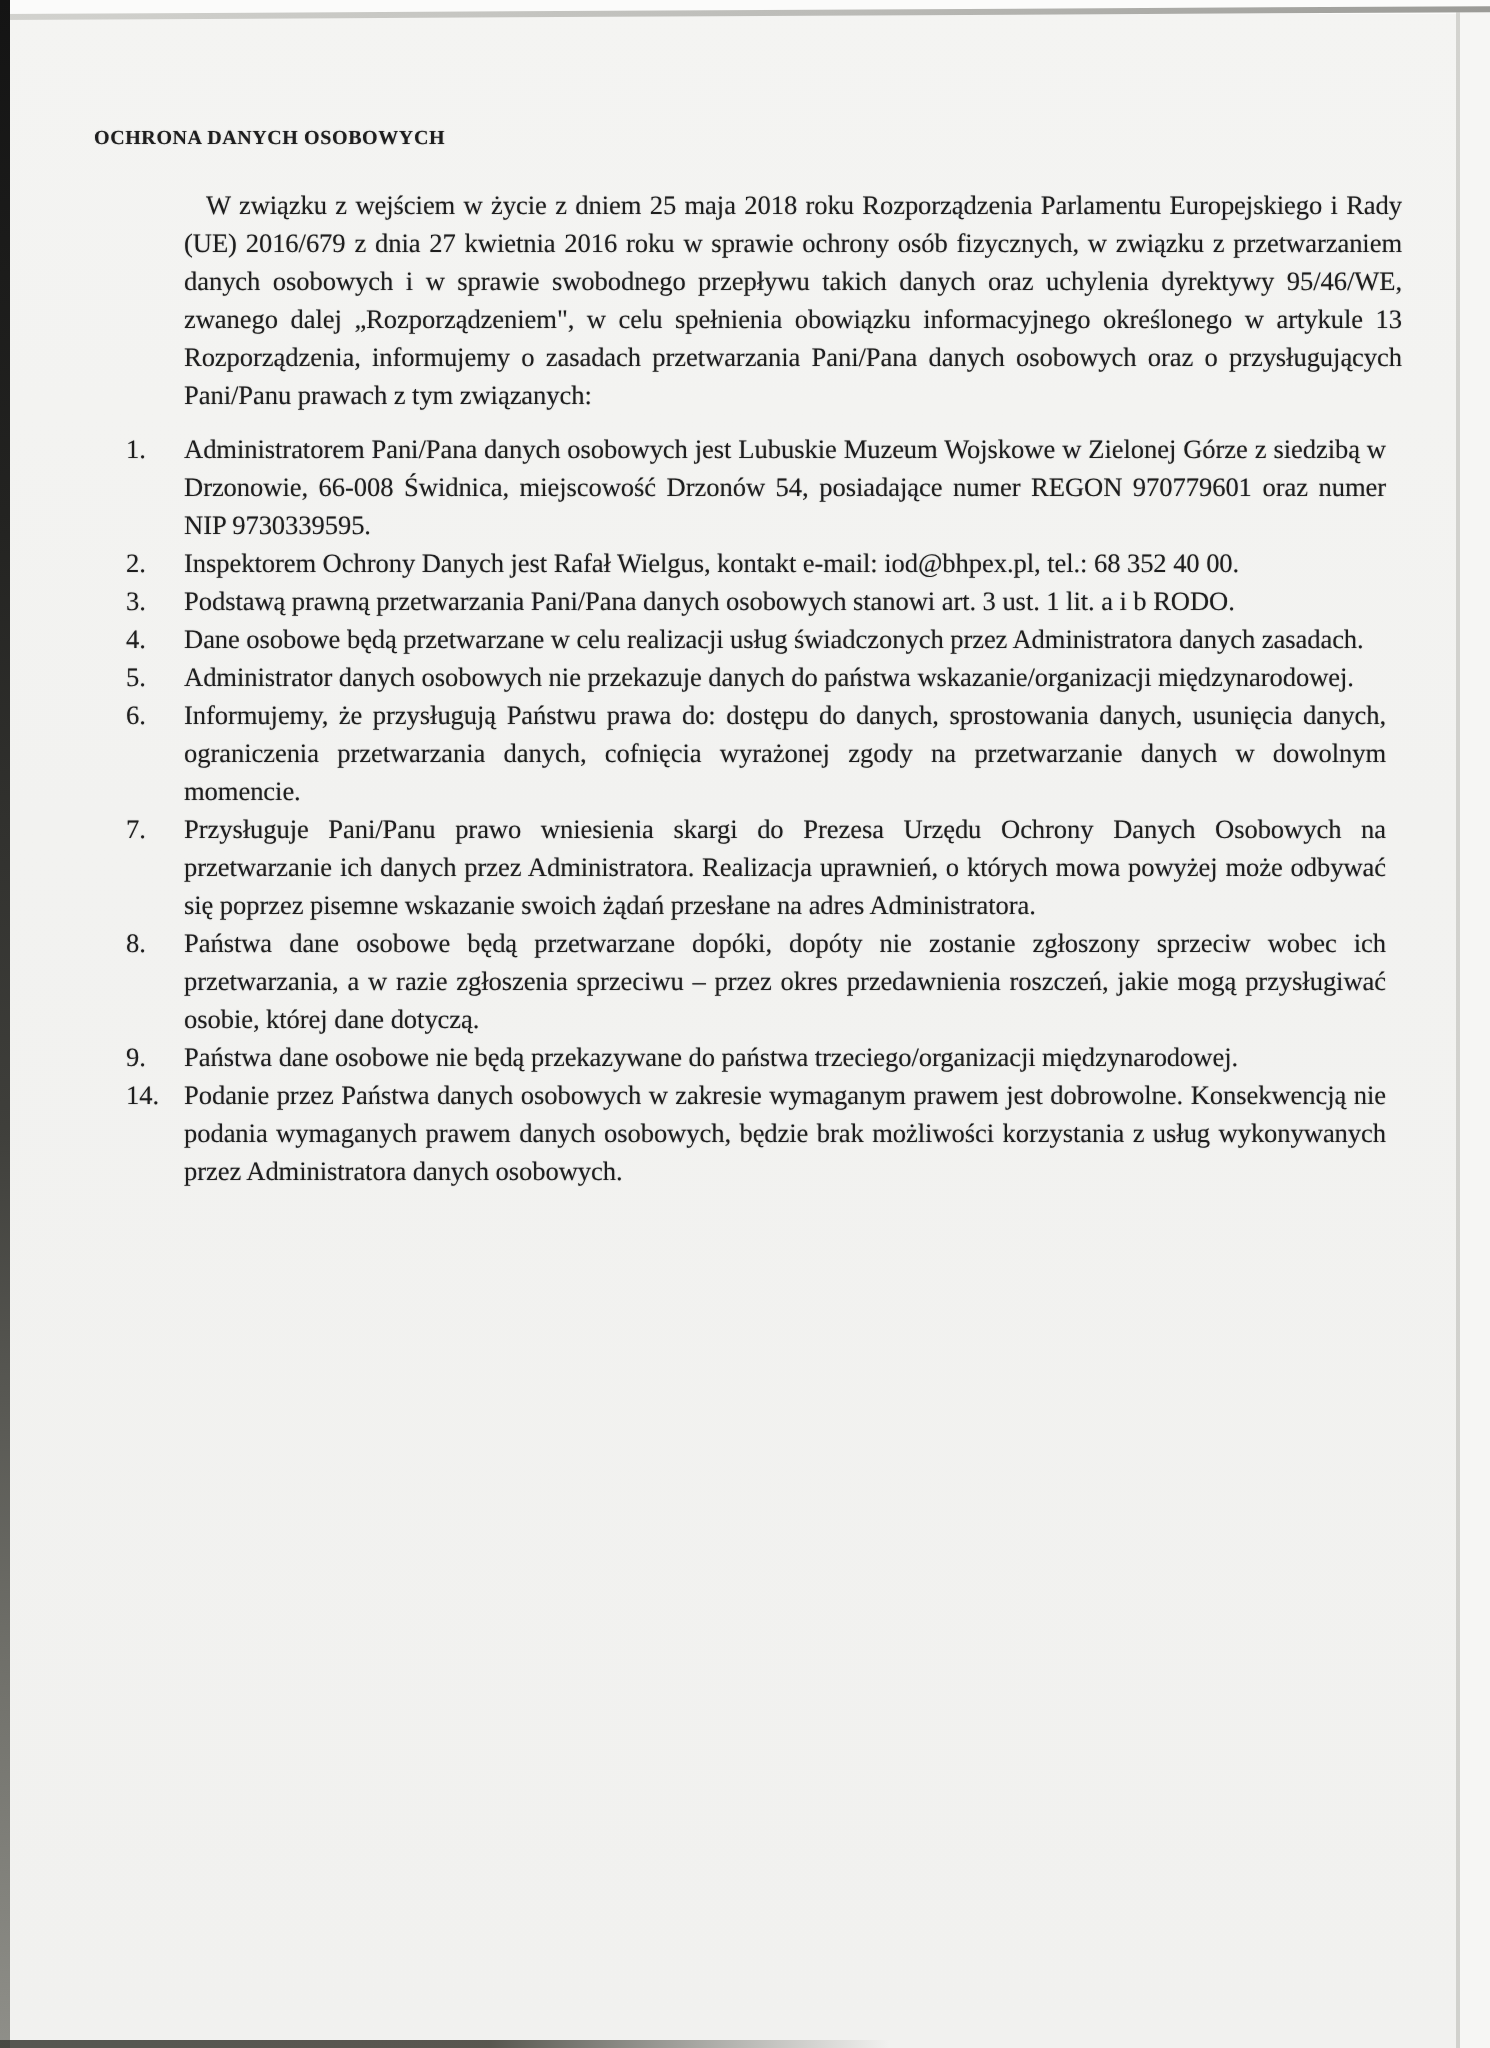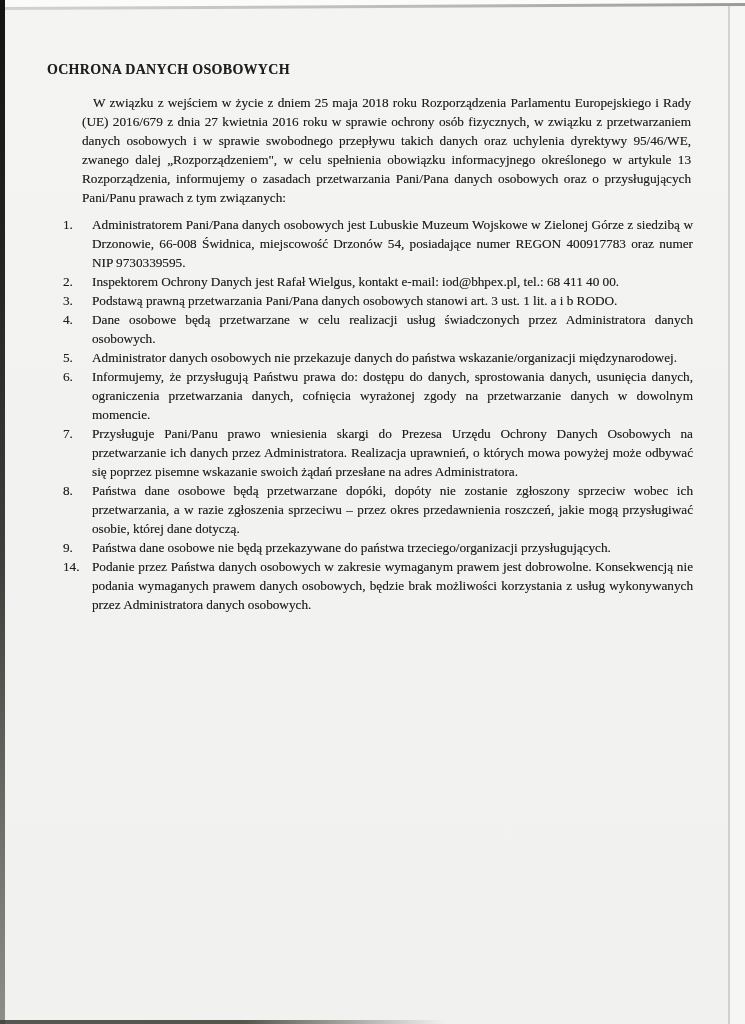--- a/index.html
+++ b/index.html
@@ -71,28 +71,28 @@
     left: 47px;
     top: 60px;
     width: 646px;
     font-size: 13.3px;
     line-height: 19px;
     letter-spacing: -0.04px;
     text-shadow: 0 0 0.6px rgba(30, 30, 30, 0.45);
     z-index: 2;
   }
   .doc-title {
-    font-size: 14px;
+    font-size: 10px;
     font-weight: bold;
     letter-spacing: 0.3px;
     margin: 0;
     font-family: Liberation Serif, serif;
   }
   .intro {
-    margin: 14px 0 0 35px;
+    margin: 14px 0 0 45px;
     width: 609px;
     text-align: justify;
     text-indent: 11px;
   }
   .numbered-list {
     list-style: none;
     margin: 8px 0 0 0;
     padding: 0;
   }
   .list-item {
@@ -122,53 +122,53 @@
 
   <div class="content">
 
     <h1 class="doc-title">OCHRONA DANYCH OSOBOWYCH</h1>
 
     <p class="intro">W związku z wejściem w życie z dniem 25 maja 2018 roku Rozporządzenia Parlamentu Europejskiego i Rady (UE) 2016/679 z dnia 27 kwietnia 2016 roku w sprawie ochrony osób fizycznych, w związku z przetwarzaniem danych osobowych i w sprawie swobodnego przepływu takich danych oraz uchylenia dyrektywy 95/46/WE, zwanego dalej „Rozporządzeniem", w celu spełnienia obowiązku informacyjnego określonego w artykule 13 Rozporządzenia, informujemy o zasadach przetwarzania Pani/Pana danych osobowych oraz o przysługujących Pani/Panu prawach z tym związanych:</p>
 
     <ol class="numbered-list">
       <li class="list-item">
         <span class="num">1.</span>
-        <span class="txt">Administratorem Pani/Pana danych osobowych jest Lubuskie Muzeum Wojskowe w Zielonej Górze z siedzibą w Drzonowie, 66-008 Świdnica, miejscowość Drzonów 54, posiadające numer REGON 400917783 oraz numer NIP 9730339595.</span>
+        <span class="txt">Administratorem Pani/Pana danych osobowych jest Lubuskie Muzeum Wojskowe w Zielonej Górze z siedzibą w Drzonowie, 66-008 Świdnica, miejscowość Drzonów 54, posiadające numer REGON 970779601 oraz numer NIP 9730339595.</span>
       </li>
       <li class="list-item">
         <span class="num">2.</span>
-        <span class="txt">Inspektorem Ochrony Danych jest Rafał Wielgus, kontakt e-mail: iod@bhpex.pl, tel.: 68 411 40 00.</span>
+        <span class="txt">Inspektorem Ochrony Danych jest Rafał Wielgus, kontakt e-mail: iod@bhpex.pl, tel.: 68 352 40 00.</span>
       </li>
       <li class="list-item">
         <span class="num">3.</span>
         <span class="txt">Podstawą prawną przetwarzania Pani/Pana danych osobowych stanowi art. 3 ust. 1 lit. a i b RODO.</span>
       </li>
       <li class="list-item">
         <span class="num">4.</span>
-        <span class="txt">Dane osobowe będą przetwarzane w celu realizacji usług świadczonych przez Administratora danych osobowych.</span>
+        <span class="txt">Dane osobowe będą przetwarzane w celu realizacji usług świadczonych przez Administratora danych zasadach.</span>
       </li>
       <li class="list-item">
         <span class="num">5.</span>
         <span class="txt">Administrator danych osobowych nie przekazuje danych do państwa wskazanie/organizacji międzynarodowej.</span>
       </li>
       <li class="list-item">
         <span class="num">6.</span>
         <span class="txt">Informujemy, że przysługują Państwu prawa do: dostępu do danych, sprostowania danych, usunięcia danych, ograniczenia przetwarzania danych, cofnięcia wyrażonej zgody na przetwarzanie danych w dowolnym momencie.</span>
       </li>
       <li class="list-item">
         <span class="num">7.</span>
         <span class="txt">Przysługuje Pani/Panu prawo wniesienia skargi do Prezesa Urzędu Ochrony Danych Osobowych na przetwarzanie ich danych przez Administratora. Realizacja uprawnień, o których mowa powyżej może odbywać się poprzez pisemne wskazanie swoich żądań przesłane na adres Administratora.</span>
       </li>
       <li class="list-item">
         <span class="num">8.</span>
         <span class="txt">Państwa dane osobowe będą przetwarzane dopóki, dopóty nie zostanie zgłoszony sprzeciw wobec ich przetwarzania, a w razie zgłoszenia sprzeciwu – przez okres przedawnienia roszczeń, jakie mogą przysługiwać osobie, której dane dotyczą.</span>
       </li>
       <li class="list-item">
         <span class="num">9.</span>
-        <span class="txt">Państwa dane osobowe nie będą przekazywane do państwa trzeciego/organizacji przysługujących.</span>
+        <span class="txt">Państwa dane osobowe nie będą przekazywane do państwa trzeciego/organizacji międzynarodowej.</span>
       </li>
       <li class="list-item">
         <span class="num">14.</span>
         <span class="txt">Podanie przez Państwa danych osobowych w zakresie wymaganym prawem jest dobrowolne. Konsekwencją nie podania wymaganych prawem danych osobowych, będzie brak możliwości korzystania z usług wykonywanych przez Administratora danych osobowych.</span>
       </li>
     </ol>
 
   </div>
 </div>
 

